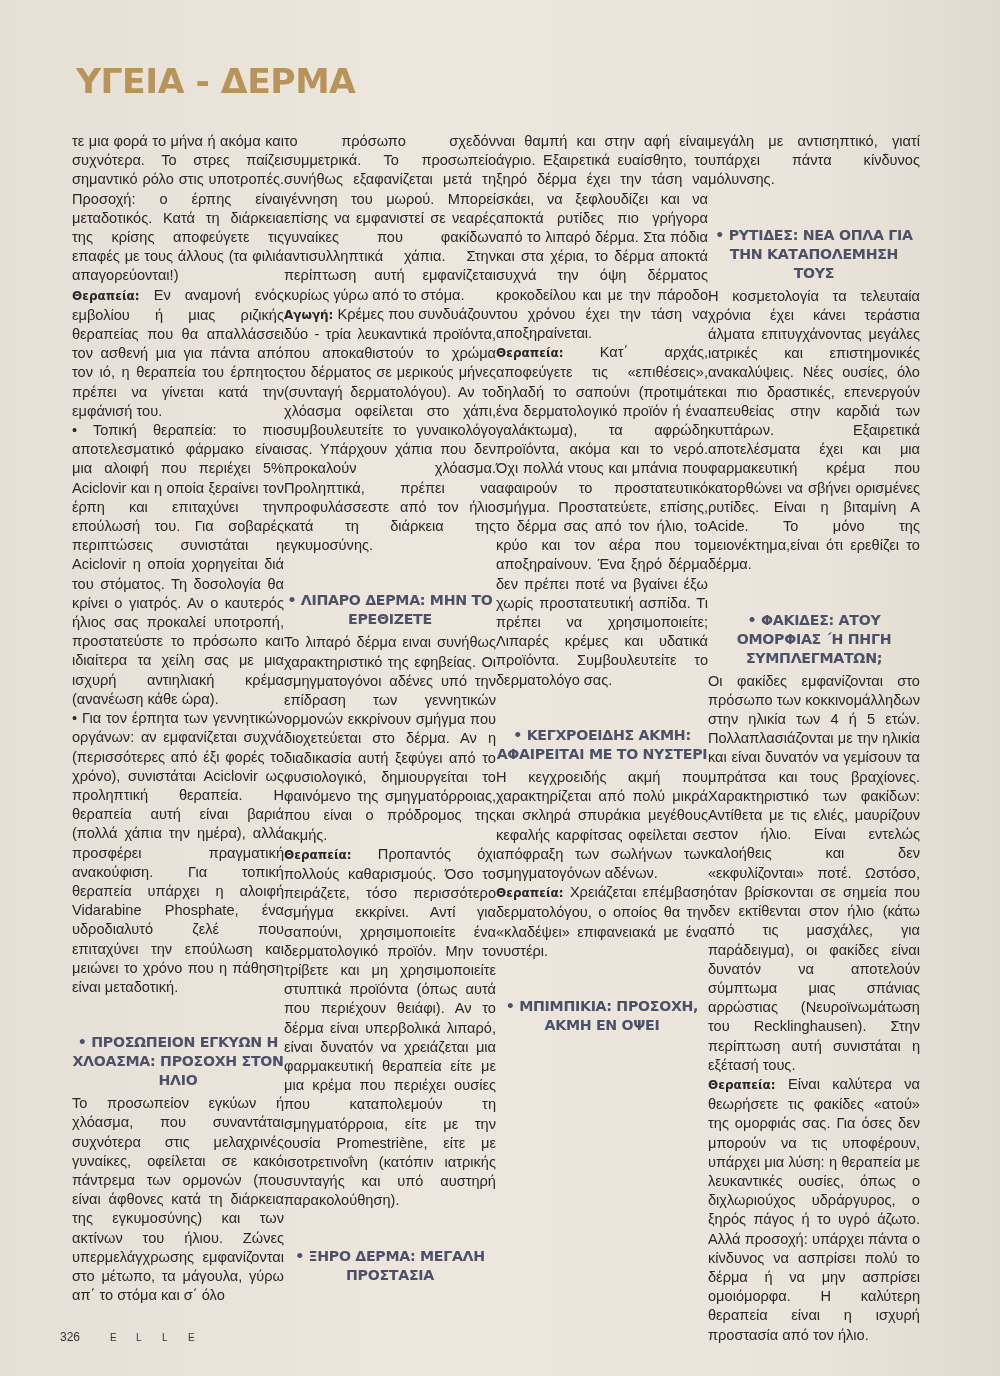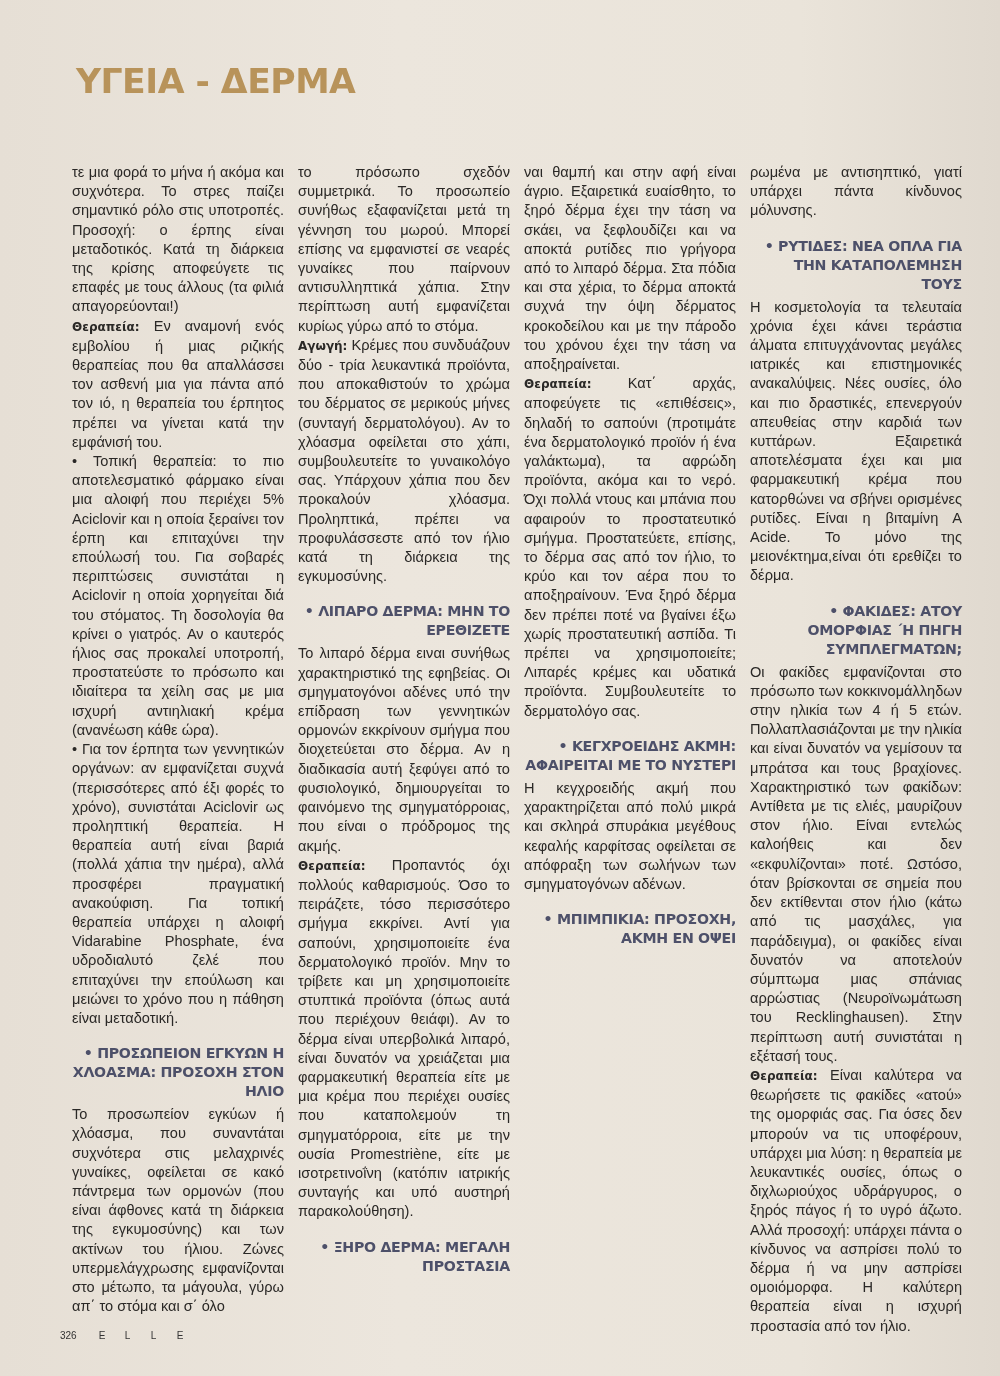--- a/index.html
+++ b/index.html
@@ -12,76 +12,77 @@
     position:relative;
   }
   .page-title {
     position:absolute; left:76px; top:62px;
     font-family:"DejaVu Sans", sans-serif;
     font-weight:900; font-size:33px; letter-spacing:-0.5px;
     color:#b8935a;
     transform:scaleX(1.05); transform-origin:left;
   }
   .columns {
-    position:absolute; left:72px; top:163px; width:892px;
-    display:flex; gap:14px;
+    position:absolute; left:72px; top:132px; width:892px;
+    display:flex; 
   }
   .col { width:212px; font-size:14.6px; line-height:19.2px; text-align:justify; hyphens:manual; }
   .col p { margin:0; }
   .col .b { font-weight:bold; font-family:"DejaVu Sans", sans-serif; font-size:12px; }
   .section-title {
-    margin:16px 0 4px 0; text-align:right;
+    margin:36px 0 4px 0; text-align:center;
     font-family:"DejaVu Sans", sans-serif; font-weight:900;
     font-size:14.2px; line-height:19px; color:#4d5069;
     letter-spacing:-0.3px;
   }
   .section-title:first-child { margin-top:0; }
   .footer {
     position:absolute; left:60px; top:1330px;
     font-size:10px; color:#333;
     display:flex; align-items:baseline; gap:22px;
   }
-  .footer .pn { font-size:10px; margin-right:0;text-align:right; }
+  .footer .pn { font-size:12px; margin-right:8px;text-align:right; }
   .footer .brand span { display:inline-block; width:26px; }
 </style>
 </head>
 <body>
 
 <div class="page-title">ΥΓΕΙΑ - ΔΕΡΜΑ</div>
 
 <div class="columns">
 
   <div class="col">
     <p>τε μια φορά το μήνα ή ακόμα και συχνότερα. Το στρες παίζει σημαντικό ρόλο στις υποτροπές. Προσοχή: ο έρπης είναι μεταδοτικός. Κατά τη διάρκεια της κρίσης αποφεύγετε τις επαφές με τους άλλους (τα φιλιά απαγορεύονται!)</p>
     <p><span class="b">Θεραπεία:</span><span> Εν αναμονή ενός εμβολίου ή μιας ριζικής θεραπείας που θα απαλλάσσει τον ασθενή μια για πάντα από τον ιό, η θεραπεία του έρπητος πρέπει να γίνεται κατά την εμφάνισή του.</span></p>
     <p>• Τοπική θεραπεία: το πιο αποτελεσματικό φάρμακο είναι μια αλοιφή που περιέχει 5% Aciclovir και η οποία ξεραίνει τον έρπη και επιταχύνει την επούλωσή του. Για σοβαρές περιπτώσεις συνιστάται η Aciclovir η οποία χορηγείται διά του στόματος. Τη δοσολογία θα κρίνει ο γιατρός. Αν ο καυτερός ήλιος σας προκαλεί υποτροπή, προστατεύστε το πρόσωπο και ιδιαίτερα τα χείλη σας με μια ισχυρή αντιηλιακή κρέμα (ανανέωση κάθε ώρα).</p>
     <p>• Για τον έρπητα των γεννητικών οργάνων: αν εμφανίζεται συχνά (περισσότερες από έξι φορές το χρόνο), συνιστάται Aciclovir ως προληπτική θεραπεία. Η θεραπεία αυτή είναι βαριά (πολλά χάπια την ημέρα), αλλά προσφέρει πραγματική ανακούφιση. Για τοπική θεραπεία υπάρχει η αλοιφή Vidarabine Phosphate, ένα υδροδιαλυτό ζελέ που επιταχύνει την επούλωση και μειώνει το χρόνο που η πάθηση είναι μεταδοτική.</p>
     <div class="section-title">• ΠΡΟΣΩΠΕΙΟΝ ΕΓΚΥΩΝ Η ΧΛΟΑΣΜΑ: ΠΡΟΣΟΧΗ ΣΤΟΝ ΗΛΙΟ</div>
     <p>Το προσωπείον εγκύων ή χλόασμα, που συναντάται συχνότερα στις μελαχρινές γυναίκες, οφείλεται σε κακό πάντρεμα των ορμονών (που είναι άφθονες κατά τη διάρκεια της εγκυμοσύνης) και των ακτίνων του ήλιου. Ζώνες υπερμελάγχρωσης εμφανίζονται στο μέτωπο, τα μάγουλα, γύρω απ΄ το στόμα και σ΄ όλο</p>
   </div>
 
   <div class="col">
-    <p>το πρόσωπο σχεδόν συμμετρικά. Το προσωπείο συνήθως εξαφανίζεται μετά τη γέννηση του μωρού. Μπορεί επίσης να εμφανιστεί σε νεαρές γυναίκες που παίρνουν αντισυλληπτικά χάπια. Στην περίπτωση αυτή εμφανίζεται κυρίως γύρω από το στόμα.</p>
+    <p>το πρόσωπο σχεδόν συμμετρικά. Το προσωπείο συνήθως εξαφανίζεται μετά τη γέννηση του μωρού. Μπορεί επίσης να εμφανιστεί σε νεαρές γυναίκες που φακίδων αντισυλληπτικά χάπια. Στην περίπτωση αυτή εμφανίζεται κυρίως γύρω από το στόμα.</p>
     <p><span class="b">Αγωγή:</span><span> Κρέμες που συνδυάζουν δύο - τρία λευκαντικά προϊόντα, που αποκαθιστούν το χρώμα του δέρματος σε μερικούς μήνες (συνταγή δερματολόγου). Αν το χλόασμα οφείλεται στο χάπι, συμβουλευτείτε το γυναικολόγο σας. Υπάρχουν χάπια που δεν προκαλούν χλόασμα. Προληπτικά, πρέπει να προφυλάσσεστε από τον ήλιο κατά τη διάρκεια της εγκυμοσύνης.</span></p>
     <div class="section-title">• ΛΙΠΑΡΟ ΔΕΡΜΑ: ΜΗΝ ΤΟ ΕΡΕΘΙΖΕΤΕ</div>
     <p>Το λιπαρό δέρμα ειναι συνήθως χαρακτηριστικό της εφηβείας. Οι σμηγματογόνοι αδένες υπό την επίδραση των γεννητικών ορμονών εκκρίνουν σμήγμα που διοχετεύεται στο δέρμα. Αν η διαδικασία αυτή ξεφύγει από το φυσιολογικό, δημιουργείται το φαινόμενο της σμηγματόρροιας, που είναι ο πρόδρομος της ακμής.</p>
     <p><span class="b">Θεραπεία:</span><span> Προπαντός όχι πολλούς καθαρισμούς. Όσο το πειράζετε, τόσο περισσότερο σμήγμα εκκρίνει. Αντί για σαπούνι, χρησιμοποιείτε ένα δερματολογικό προϊόν. Μην το τρίβετε και μη χρησιμοποιείτε στυπτικά προϊόντα (όπως αυτά που περιέχουν θειάφι). Αν το δέρμα είναι υπερβολικά λιπαρό, είναι δυνατόν να χρειάζεται μια φαρμακευτική θεραπεία είτε με μια κρέμα που περιέχει ουσίες που καταπολεμούν τη σμηγματόρροια, είτε με την ουσία Promestriène, είτε με ισοτρετινοΐνη (κατόπιν ιατρικής συνταγής και υπό αυστηρή παρακολούθηση).</span></p>
     <div class="section-title">• ΞΗΡΟ ΔΕΡΜΑ: ΜΕΓΑΛΗ ΠΡΟΣΤΑΣΙΑ</div>
   </div>
 
   <div class="col">
     <p>ναι θαμπή και στην αφή είναι άγριο. Εξαιρετικά ευαίσθητο, το ξηρό δέρμα έχει την τάση να σκάει, να ξεφλουδίζει και να αποκτά ρυτίδες πιο γρήγορα από το λιπαρό δέρμα. Στα πόδια και στα χέρια, το δέρμα αποκτά συχνά την όψη δέρματος κροκοδείλου και με την πάροδο του χρόνου έχει την τάση να αποξηραίνεται.</p>
     <p><span class="b">Θεραπεία:</span><span> Κατ΄ αρχάς, αποφεύγετε τις «επιθέσεις», δηλαδή το σαπούνι (προτιμάτε ένα δερματολογικό προϊόν ή ένα γαλάκτωμα), τα αφρώδη προϊόντα, ακόμα και το νερό. Όχι πολλά ντους και μπάνια που αφαιρούν το προστατευτικό σμήγμα. Προστατεύετε, επίσης, το δέρμα σας από τον ήλιο, το κρύο και τον αέρα που το αποξηραίνουν. Ένα ξηρό δέρμα δεν πρέπει ποτέ να βγαίνει έξω χωρίς προστατευτική ασπίδα. Τι πρέπει να χρησιμοποιείτε; Λιπαρές κρέμες και υδατικά προϊόντα. Συμβουλευτείτε το δερματολόγο σας.</span></p>
     <div class="section-title">• ΚΕΓΧΡΟΕΙΔΗΣ ΑΚΜΗ: ΑΦΑΙΡΕΙΤΑΙ ΜΕ ΤΟ ΝΥΣΤΕΡΙ</div>
     <p>Η κεγχροειδής ακμή που χαρακτηρίζεται από πολύ μικρά και σκληρά σπυράκια μεγέθους κεφαλής καρφίτσας οφείλεται σε απόφραξη των σωλήνων των σμηγματογόνων αδένων.</p>
+    <p><span class="b">Θεραπεία:</span><span> Χρειάζεται επέμβαση δερματολόγου, ο οποίος θα την «κλαδέψει» επιφανειακά με ένα νυστέρι.</span></p>
     <div class="section-title">• ΜΠΙΜΠΙΚΙΑ: ΠΡΟΣΟΧΗ, ΑΚΜΗ ΕΝ ΟΨΕΙ</div>
   </div>
 
   <div class="col">
-    <p>ρωμένα με αντισηπτικό, γιατί υπάρχει πάντα κίνδυνος μόλυνσης.</p>
+    <p>μεγάλη με αντισηπτικό, γιατί υπάρχει πάντα κίνδυνος μόλυνσης.</p>
     <div class="section-title">• ΡΥΤΙΔΕΣ: ΝΕΑ ΟΠΛΑ ΓΙΑ ΤΗΝ ΚΑΤΑΠΟΛΕΜΗΣΗ ΤΟΥΣ</div>
     <p>Η κοσμετολογία τα τελευταία χρόνια έχει κάνει τεράστια άλματα επιτυγχάνοντας μεγάλες ιατρικές και επιστημονικές ανακαλύψεις. Νέες ουσίες, όλο και πιο δραστικές, επενεργούν απευθείας στην καρδιά των κυττάρων. Εξαιρετικά αποτελέσματα έχει και μια φαρμακευτική κρέμα που κατορθώνει να σβήνει ορισμένες ρυτίδες. Είναι η βιταμίνη Α Acide. Το μόνο της μειονέκτημα,είναι ότι ερεθίζει το δέρμα.</p>
     <div class="section-title">• ΦΑΚΙΔΕΣ: ΑΤΟΥ ΟΜΟΡΦΙΑΣ ΄Η ΠΗΓΗ ΣΥΜΠΛΕΓΜΑΤΩΝ;</div>
     <p>Οι φακίδες εμφανίζονται στο πρόσωπο των κοκκινομάλληδων στην ηλικία των 4 ή 5 ετών. Πολλαπλασιάζονται με την ηλικία και είναι δυνατόν να γεμίσουν τα μπράτσα και τους βραχίονες. Χαρακτηριστικό των φακίδων: Αντίθετα με τις ελιές, μαυρίζουν στον ήλιο. Είναι εντελώς καλοήθεις και δεν «εκφυλίζονται» ποτέ. Ωστόσο, όταν βρίσκονται σε σημεία που δεν εκτίθενται στον ήλιο (κάτω από τις μασχάλες, για παράδειγμα), οι φακίδες είναι δυνατόν να αποτελούν σύμπτωμα μιας σπάνιας αρρώστιας (Νευροϊνωμάτωση του Recklinghausen). Στην περίπτωση αυτή συνιστάται η εξέτασή τους.</p>
     <p><span class="b">Θεραπεία:</span><span> Είναι καλύτερα να θεωρήσετε τις φακίδες «ατού» της ομορφιάς σας. Για όσες δεν μπορούν να τις υποφέρουν, υπάρχει μια λύση: η θεραπεία με λευκαντικές ουσίες, όπως ο διχλωριούχος υδράργυρος, ο ξηρός πάγος ή το υγρό άζωτο. Αλλά προσοχή: υπάρχει πάντα ο κίνδυνος να ασπρίσει πολύ το δέρμα ή να μην ασπρίσει ομοιόμορφα. Η καλύτερη θεραπεία είναι η ισχυρή προστασία από τον ήλιο.</span></p>
   </div>
 
 </div>
 
 <div class="footer">

